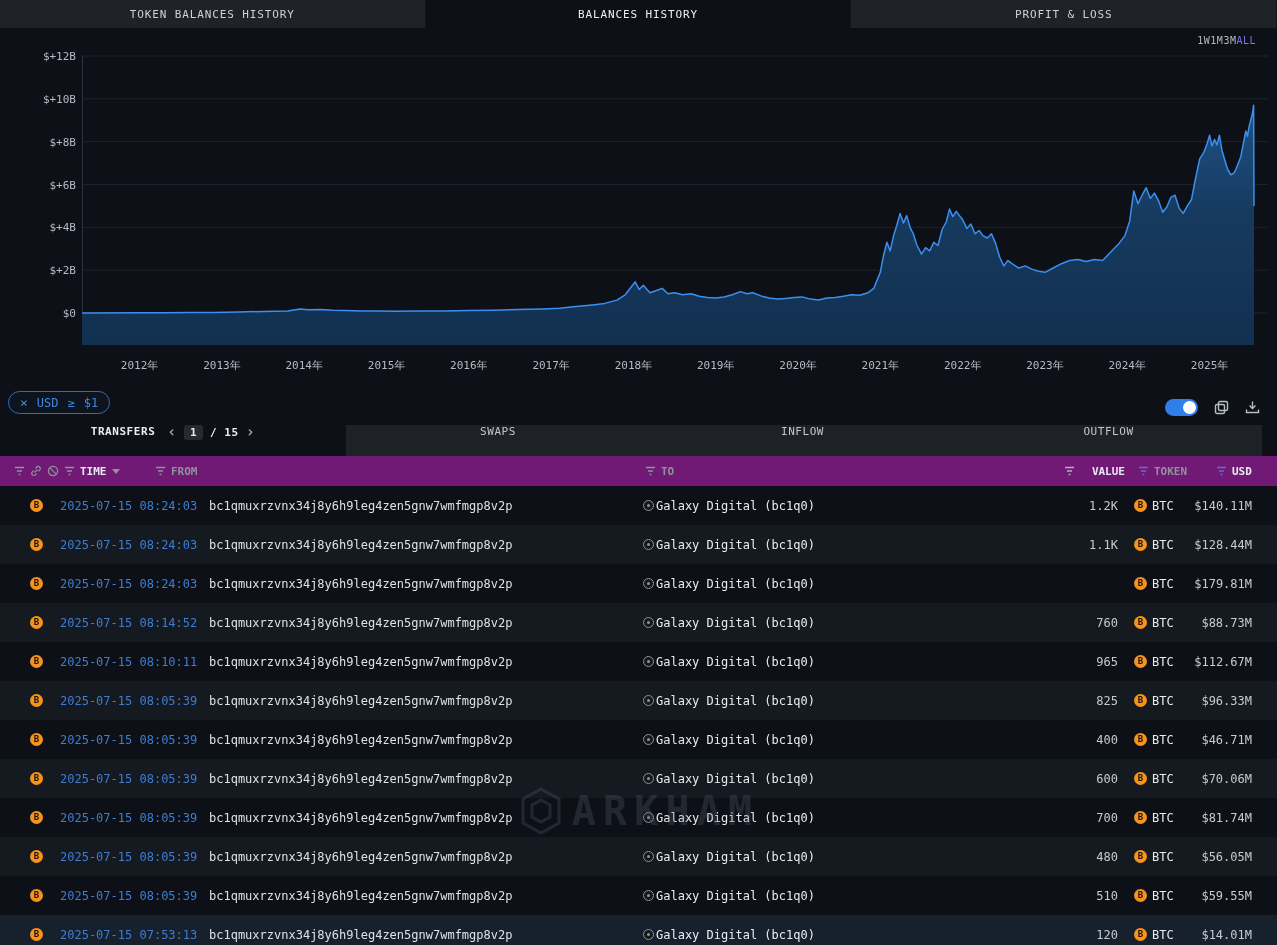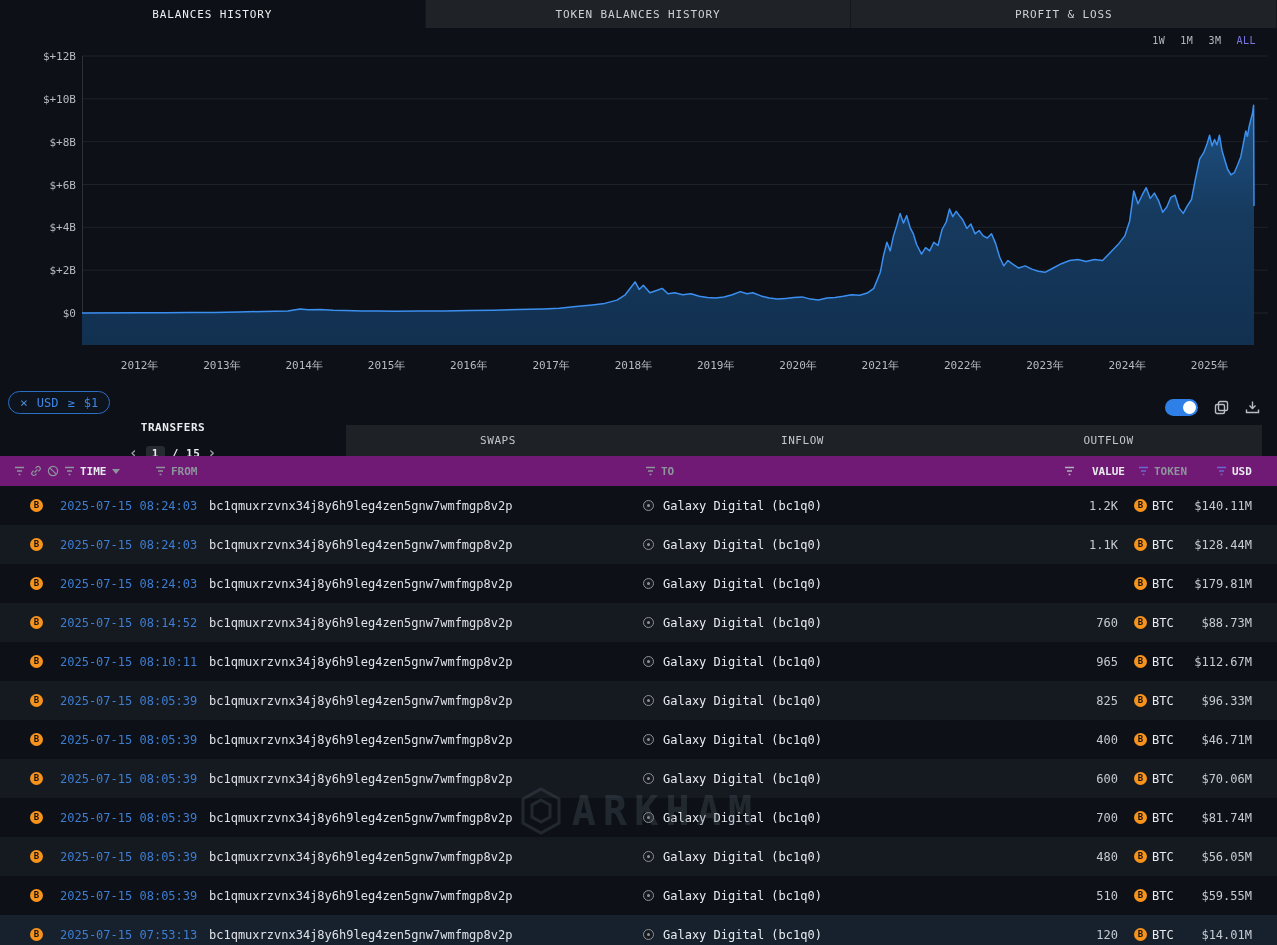--- a/index.html
+++ b/index.html
@@ -6,36 +6,36 @@
   #app{position:relative;width:1277px;height:945px;background:#0d1016;overflow:hidden;
        font-family:"DejaVu Sans Mono","Liberation Mono",monospace;}
   
   .top-tabs{position:absolute;top:0;left:0;width:1277px;height:28px;display:flex;}
   .top-tab{flex:1;display:flex;align-items:center;justify-content:center;height:100%;
            background:#1f2227;color:#ced2d8;font-size:11px;letter-spacing:.08em;cursor:pointer;
            border-right:1px solid #15171c;}
   .top-tab.active{background:#0d1016;color:#edf0f3;}
   
   #chart-svg{position:absolute;top:28px;left:0;}
-  .range-buttons{position:absolute;top:35px;right:21px;display:flex;gap:15px;z-index:5;}
+  .range-buttons{position:absolute;top:35px;right:21px;display:flex;z-index:5;}
   .range-btn{font-size:10px;letter-spacing:.05em;color:#b4b9c0;cursor:pointer;}
   .range-btn.active{color:#7b78e2;}
   
   .filter-chip{position:absolute;top:391px;left:8px;height:23px;display:flex;align-items:center;
                gap:9px;padding:0 11px;border:1px solid #2a6fc4;border-radius:13px;color:#3e86e4;
                font-size:12px;cursor:pointer;background:rgba(24,48,86,.12);box-sizing:border-box;}
   .chip-close{font-size:13px;color:#4e8fe0;}
   .controls{position:absolute;top:399px;right:17px;display:flex;align-items:center;gap:16px;}
   .toggle{width:33px;height:17px;border-radius:9px;background:#2e80e8;position:relative;cursor:pointer;}
   .toggle-knob{position:absolute;top:2px;right:2px;width:13px;height:13px;border-radius:50%;background:#fff;}
   .icon-btn{cursor:pointer;display:flex;align-items:center;}
   
   .table-tabs{position:absolute;top:425px;left:0;width:1277px;height:31px;display:flex;background:#0d1016;}
-  .ttab{display:flex;align-items:center;justify-content:center;height:100%;background:#1e2126;
-        color:#c3c7cd;font-size:11px;letter-spacing:.05em;cursor:pointer;flex-direction:column;}
+  .ttab{display:flex;align-items:flex-start;justify-content:center;height:100%;background:#1e2126;
+        color:#c3c7cd;font-size:11px;letter-spacing:.05em;cursor:pointer;}
   .ttab.active{background:#0d1016;color:#e9ecf0;gap:12px;font-weight:bold;}
   .pagination{display:flex;align-items:center;gap:7px;}
   .pg-chev{font-size:15px;color:#9ba1a9;cursor:pointer;line-height:1;}
   .pg-current{background:#262a31;border-radius:3px;padding:1px 6px;font-size:11px;color:#e9ecf0;}
   .pg-sep,.pg-total{font-size:11px;color:#e9ecf0;}
   
   .thead{position:absolute;top:456px;left:0;width:1277px;height:30px;background:#701a75;}
   .th{position:absolute;top:0;height:30px;display:flex;align-items:center;gap:5px;
       font-size:11px;font-weight:bold;color:#8e949c;}
   .th .lbl-white{color:#e7eaee;}
@@ -43,42 +43,42 @@
   
   .rows{position:absolute;top:486px;left:0;width:1277px;height:459px;overflow:hidden;}
   .row{position:relative;width:1277px;height:39px;cursor:pointer;}
   .row.odd{background:#0d1117;}
   .row.even{background:#151920;}
   .row.hl{background:#17212e;}
   .cell{position:absolute;top:0;height:39px;display:flex;align-items:center;font-size:12px;}
   .c-chain{left:30px;}
   .c-time{left:60px;color:#3d7dd2;}
   .c-from{left:209px;color:#dde1e6;}
-  .c-to{left:643px;gap:9px;color:#e8ecf0;}
+  .c-to{left:643px;gap:2px;color:#e8ecf0;}
   .c-value{left:990px;width:128px;justify-content:flex-end;color:#c6cbd1;}
   .c-token{left:1134px;gap:5px;color:#e8ecf0;}
   .c-usd{left:1155px;width:97px;justify-content:flex-end;color:#c6cbd1;}
   .btc-coin{width:13px;height:13px;border-radius:50%;background:#f7931a;color:#141013;
             font-size:9px;font-weight:bold;display:flex;align-items:center;justify-content:center;line-height:1;}
   .galaxy-icon{width:11px;height:11px;border-radius:50%;border:1px solid #8d939a;background:#15181d;
                box-sizing:border-box;display:flex;align-items:center;justify-content:center;}
   .galaxy-icon::after{content:"";width:3px;height:3px;border-radius:50%;background:#8d939a;}
   
   .watermark{position:absolute;top:786px;left:0;width:1277px;display:flex;align-items:center;
              justify-content:center;gap:8px;opacity:.28;pointer-events:none;z-index:3;}
   .wm-text{font-size:40px;font-weight:bold;letter-spacing:.18em;color:#5a6472;}
 </style>
 </head>
 <body>
 
 <div id="app">
 
   <div class="top-tabs">
+      <div class="top-tab">TOKEN BALANCES HISTORY</div>
       <div class="top-tab active">BALANCES HISTORY</div>
-      <div class="top-tab">TOKEN BALANCES HISTORY</div>
       <div class="top-tab">PROFIT &amp; LOSS</div>
     </div>
 
   <div class="range-buttons">
       <span class="range-btn">1W</span>
       <span class="range-btn">1M</span>
       <span class="range-btn">3M</span>
       <span class="range-btn active">ALL</span>
     </div>
   <svg id="chart-svg" width="1277" height="352" viewBox="0 0 1277 352">

